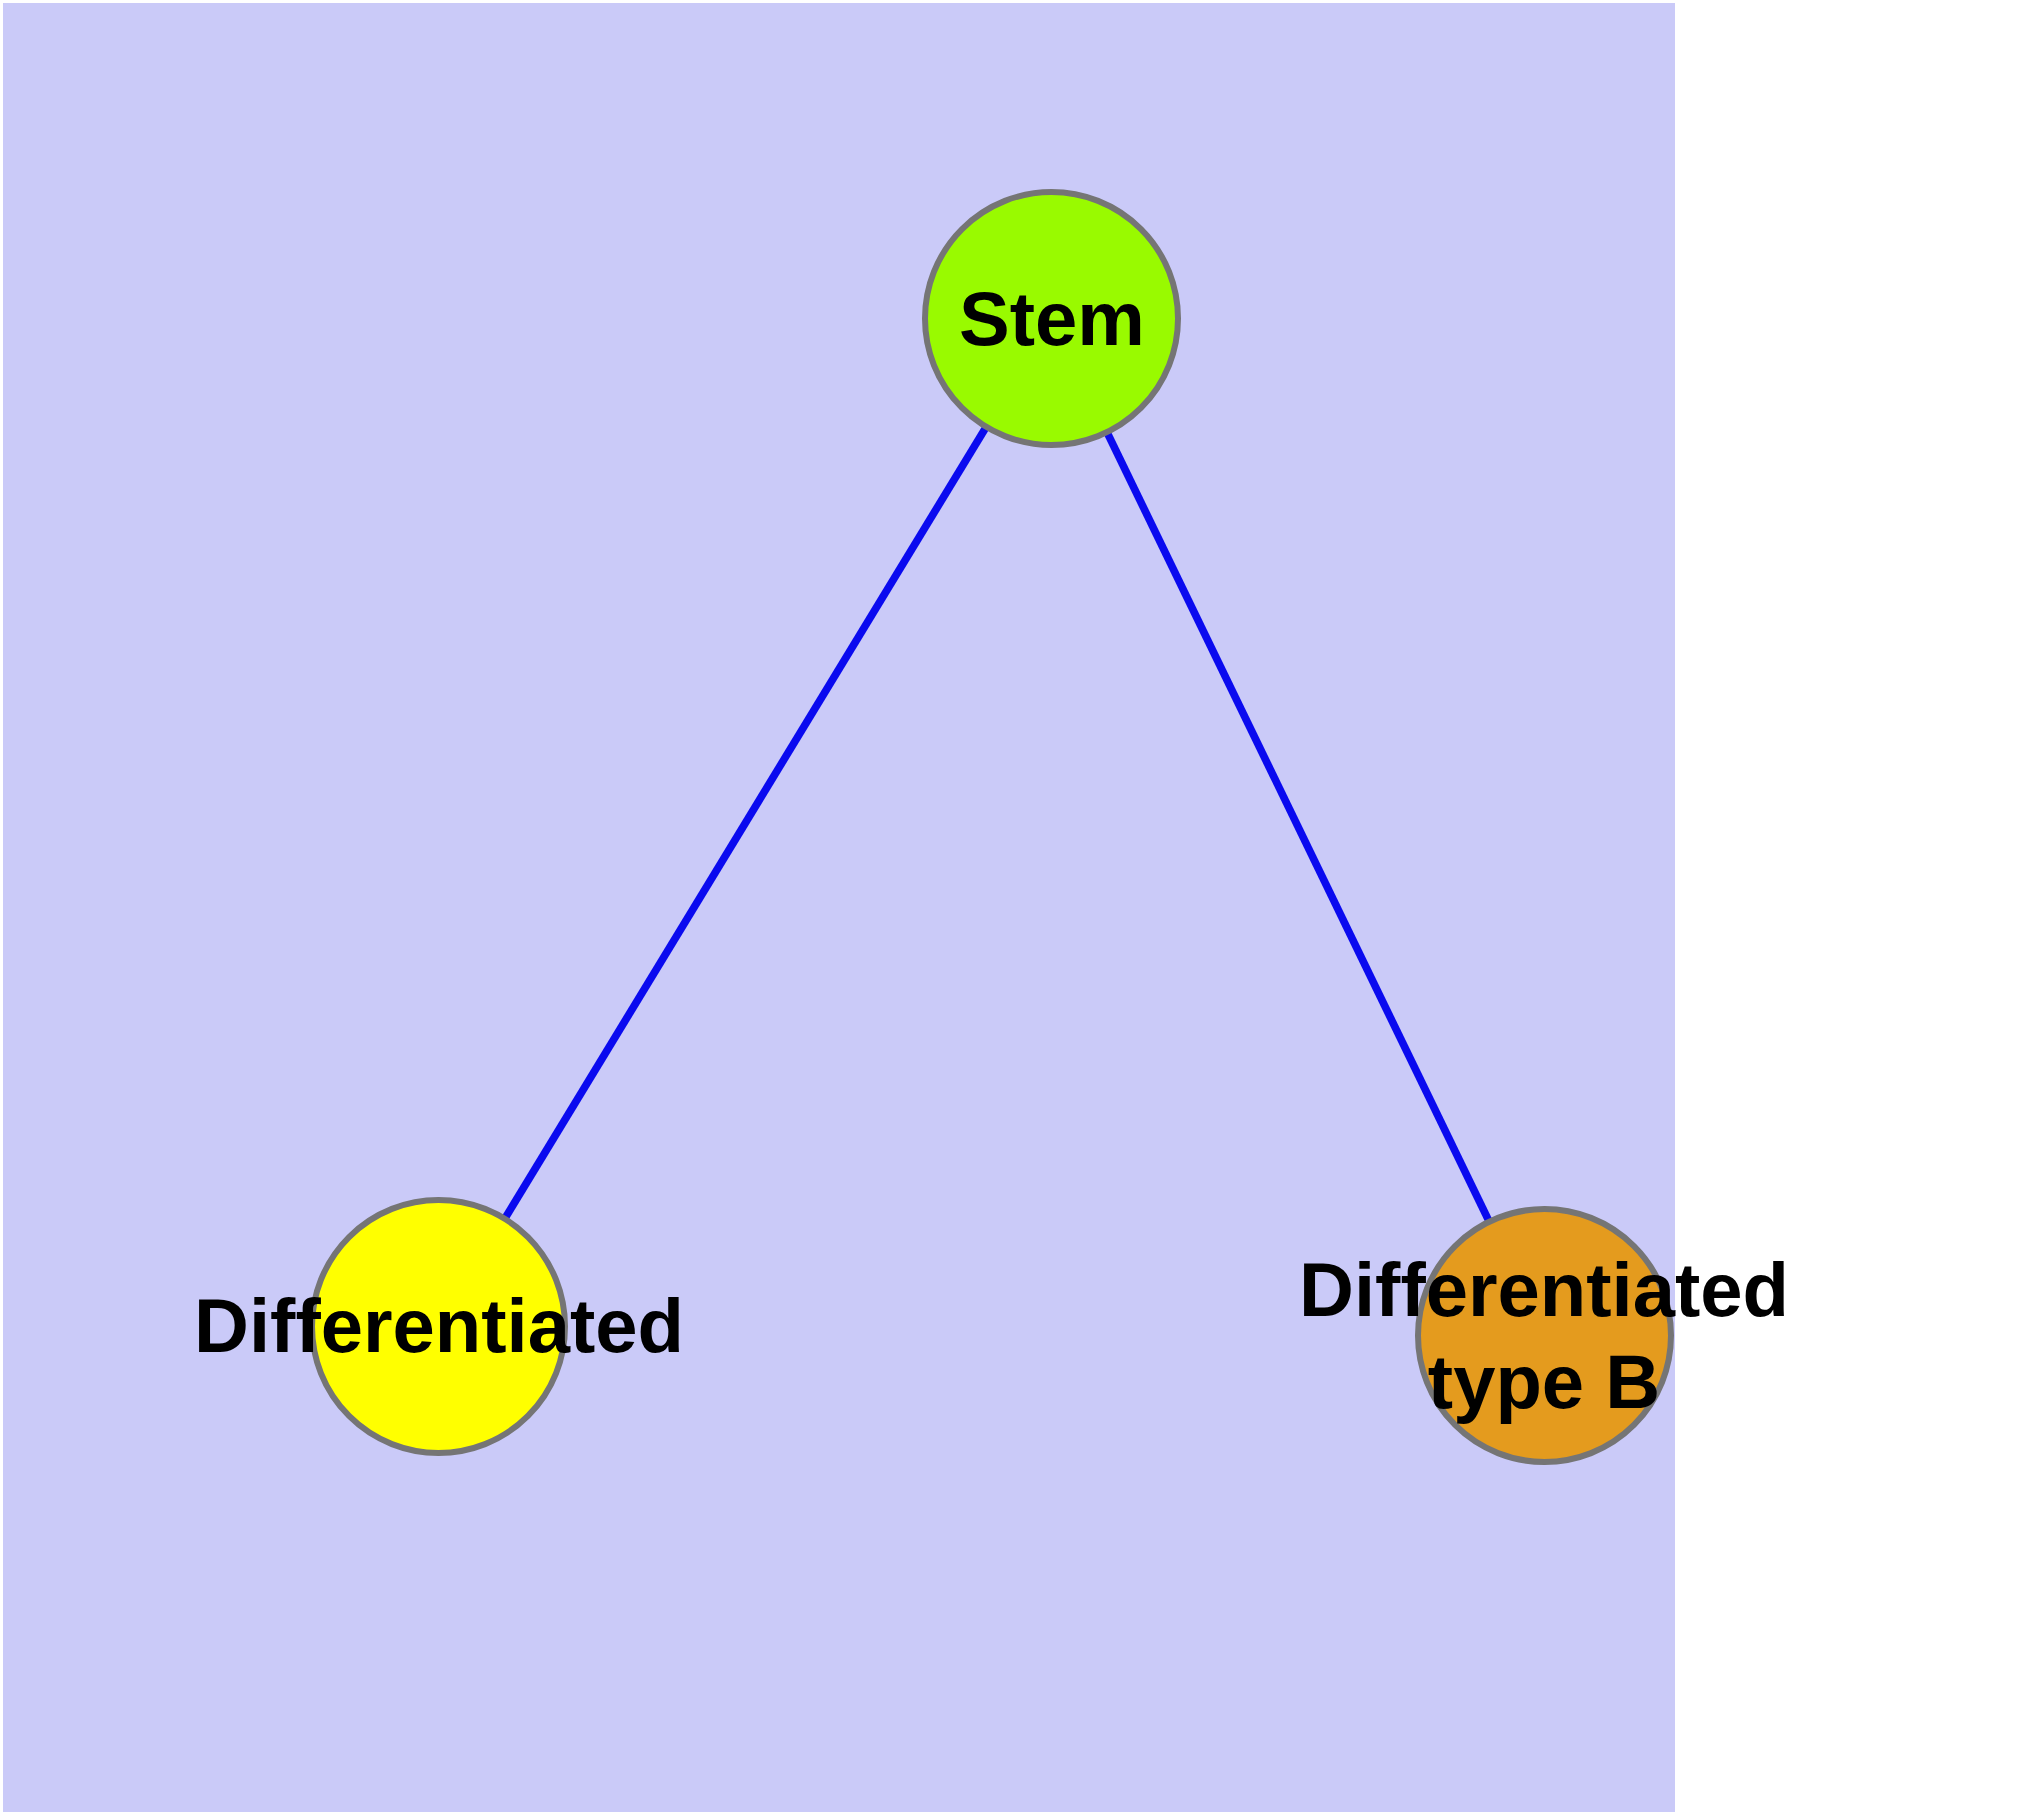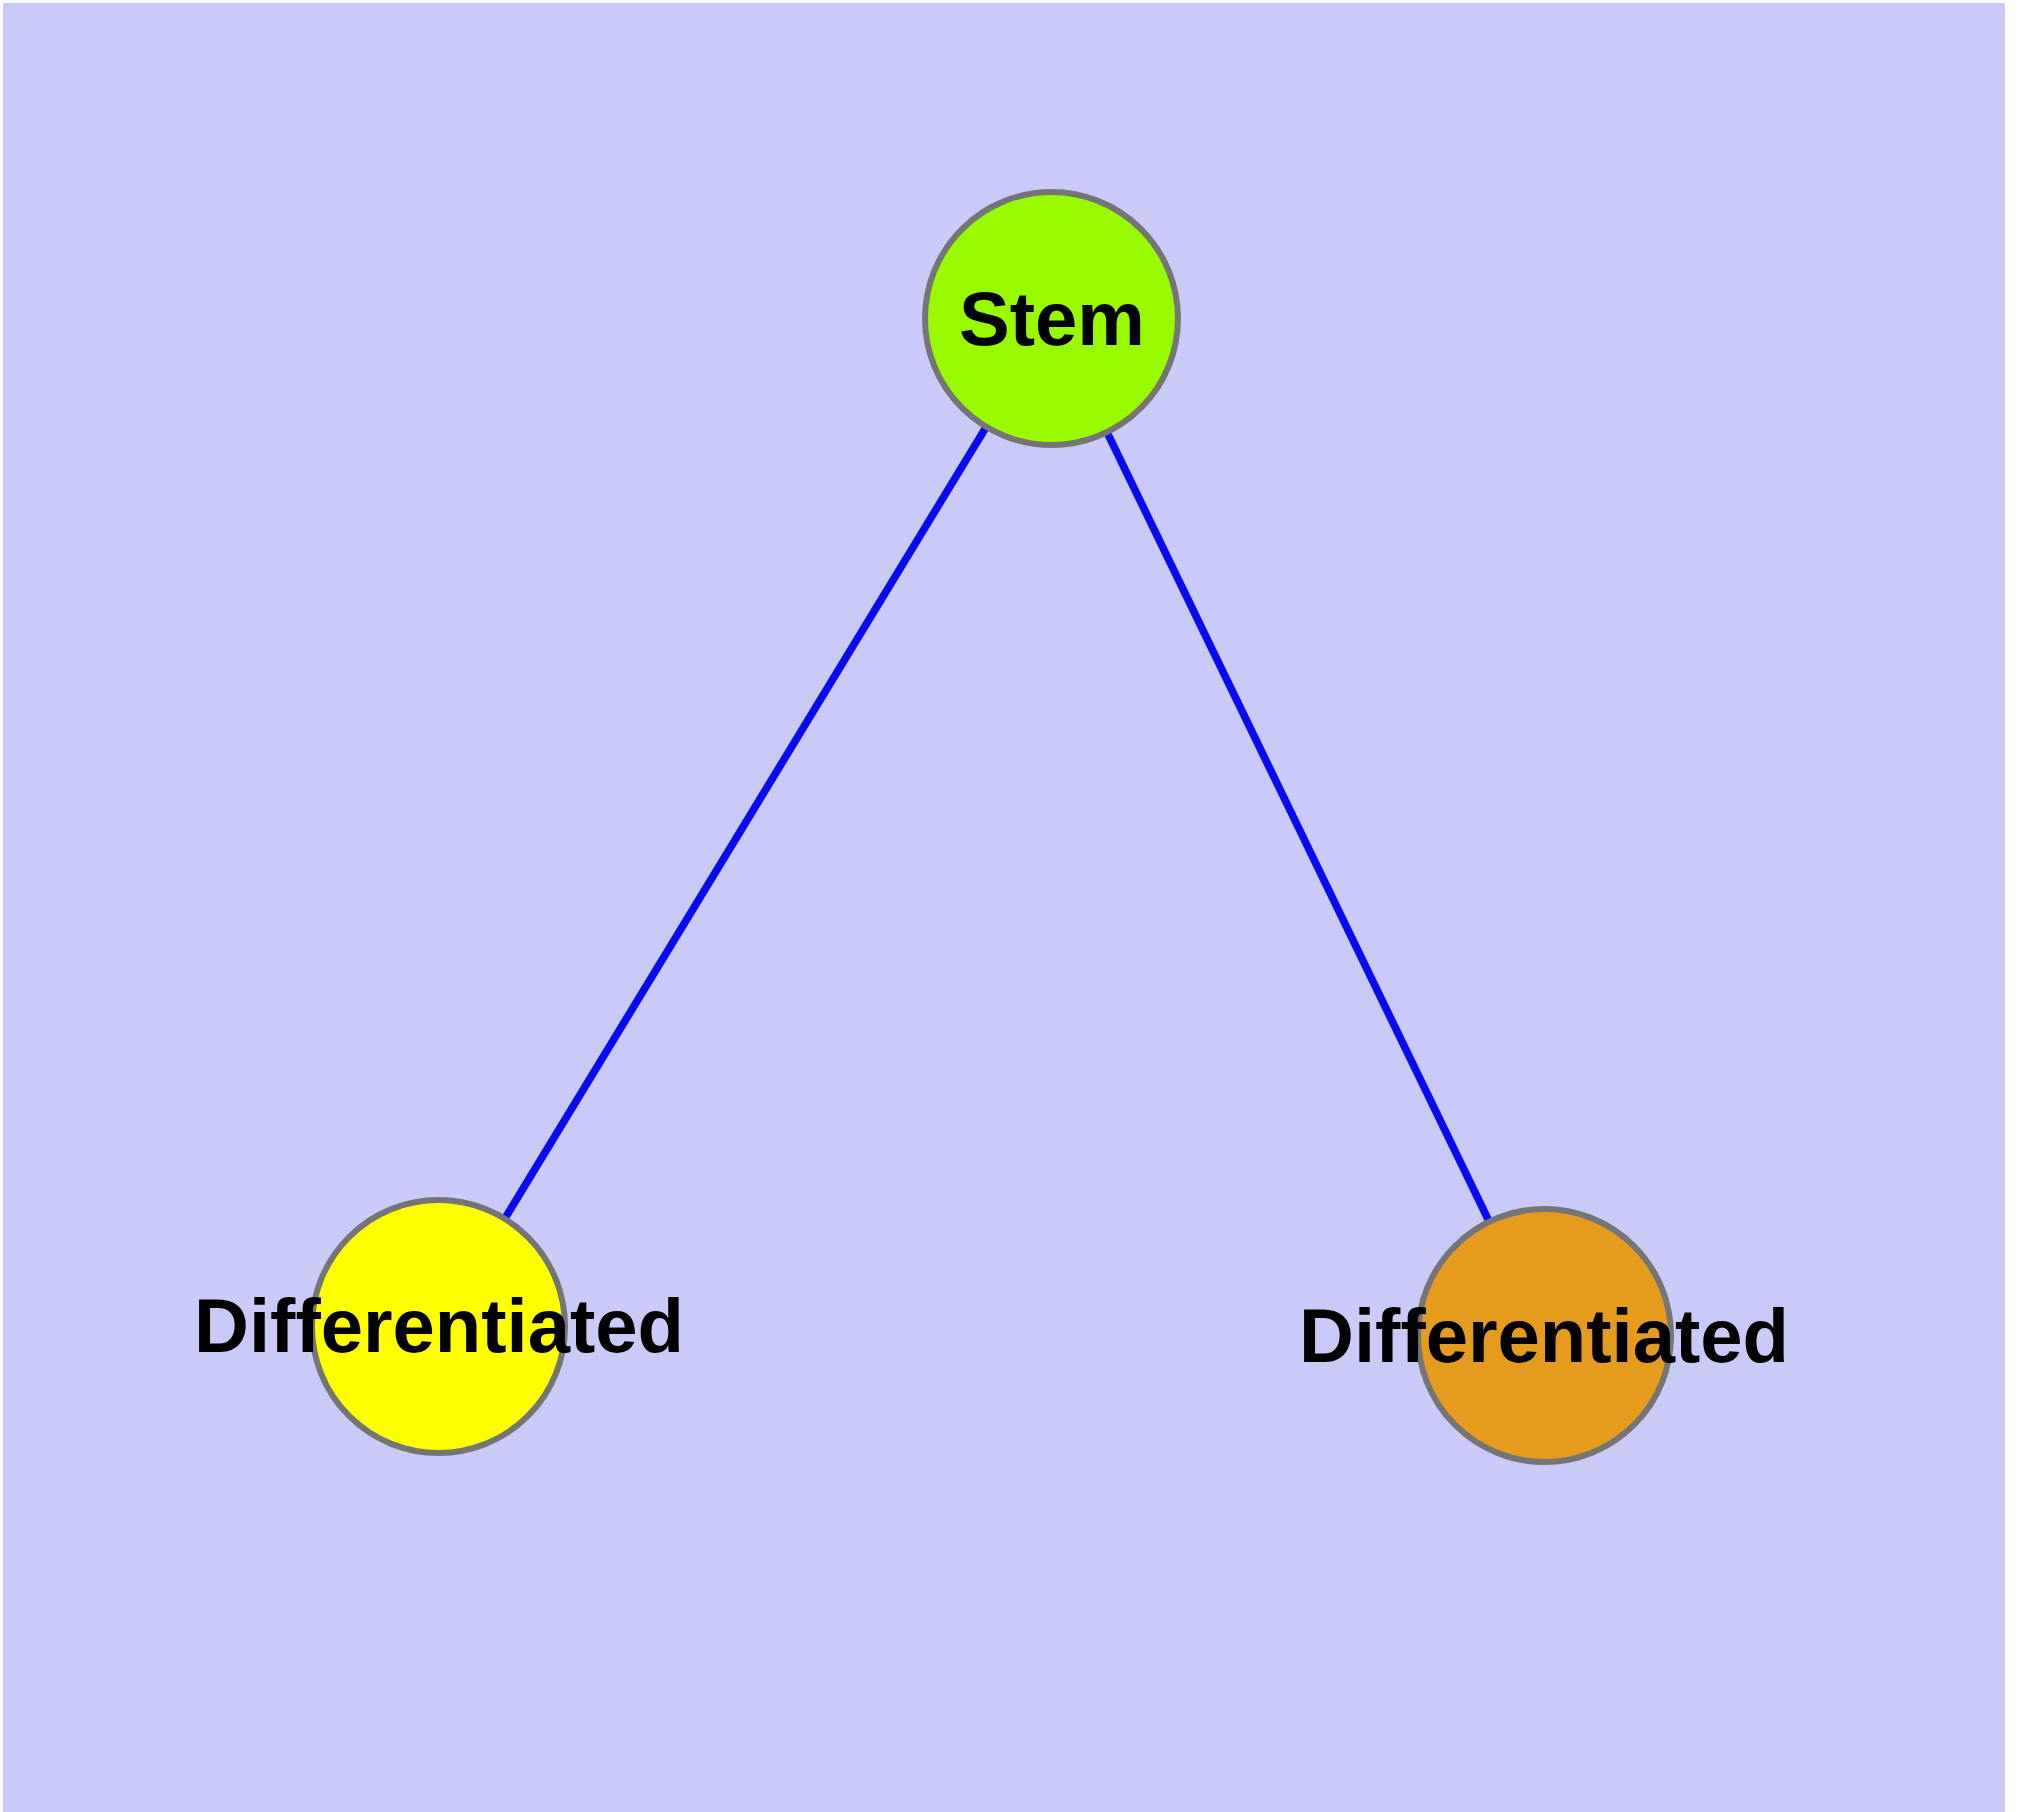--- a/index.html
+++ b/index.html
@@ -7,21 +7,21 @@
     padding: 0;
     background: #ffffff;
     width: 2021px;
     height: 1812px;
     overflow: hidden;
     font-family: "Liberation Sans", sans-serif;
   }
   .stage {
     position: absolute;
     left: 0; top: 0;
-    width: 2005px;
+    width: 1675px;
     height: 1812px;
   }
   .margin-strip-top {
     position: absolute;
     left: 0; top: 0;
     width: 2021px; height: 3.4px;
   }
   .margin-strip-left {
     position: absolute;
     left: 0; top: 0;
@@ -71,16 +71,17 @@
   <div class="node-label" style="left: 1052px; top: 319px; color: rgb(0, 0, 0);">
     <span>Stem</span>
   </div>
 
   <div class="node-label" style="left: 439px; top: 1326px; color: rgb(0, 0, 0);">
     <span>Differentiated</span>
   </div>
 
   <div class="node-label" style="left: 1544px; top: 1336px; color: rgb(0, 0, 0);">
     <span>Differentiated</span>
+    <span>type B</span>
   </div>
 
 </div>
 
 
 </body></html>

